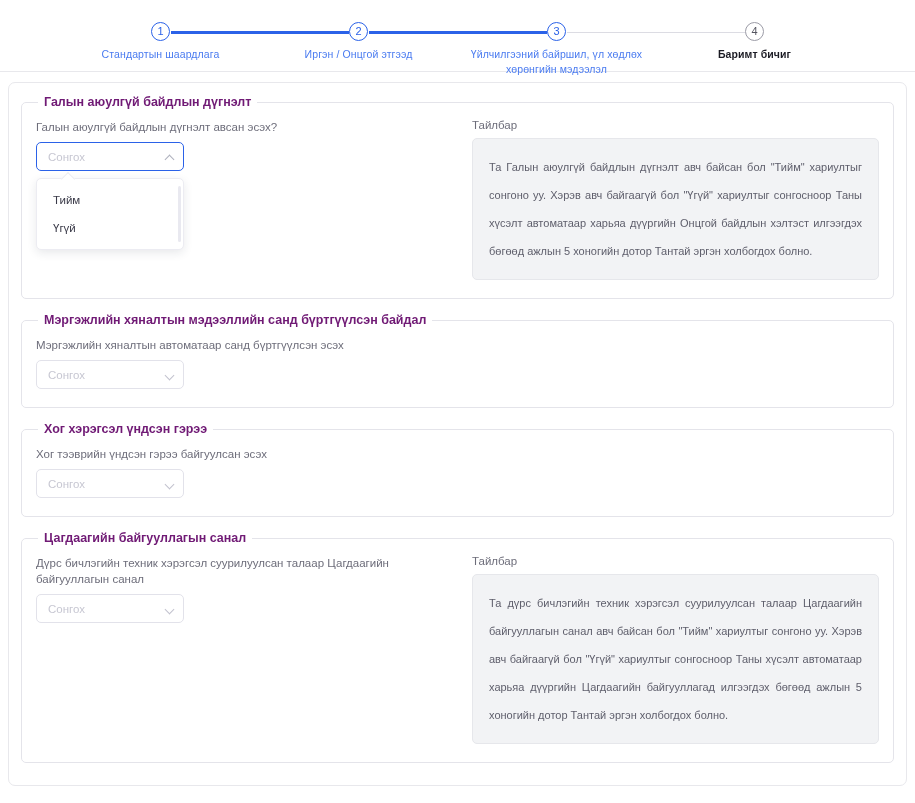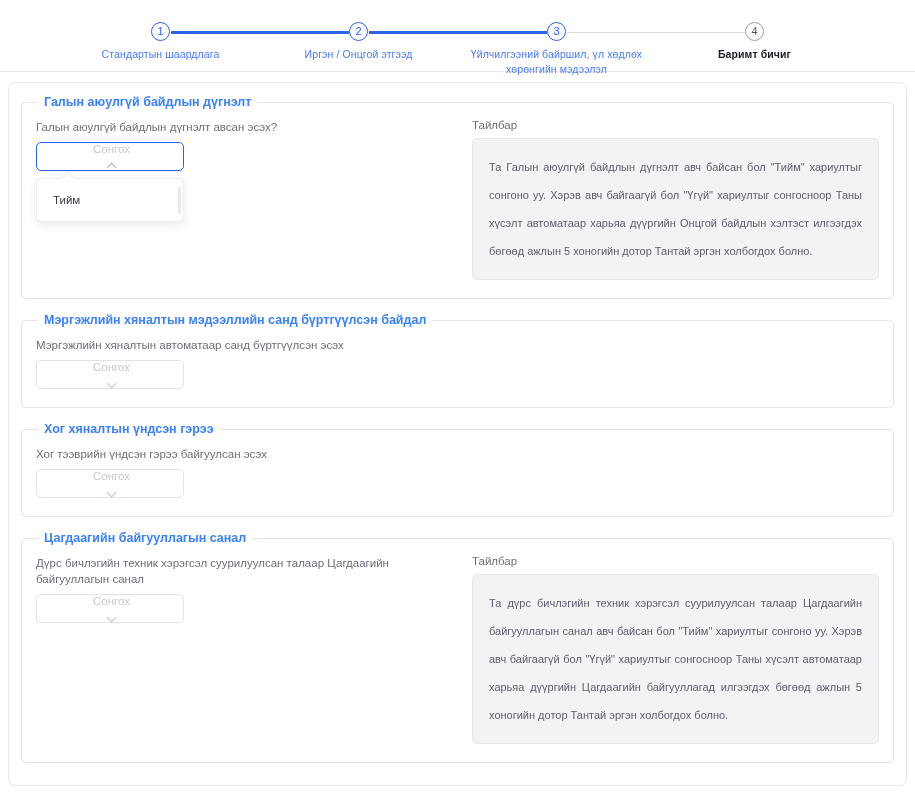--- a/index.html
+++ b/index.html
@@ -99,21 +99,21 @@
   fieldset.section {
     border: 1px solid #e4e4ea;
     border-radius: 5px;
     margin: 0 0 14px 0;
     padding: 10px 14px 18px 14px;
   }
   fieldset.section:last-of-type { margin-bottom: 4px; }
   fieldset.section > legend {
     font-size: 12.5px;
     font-weight: bold;
-    color: #3b82f6;
+    color: #701a75;
     padding: 0 6px;
     margin-left: 2px;
   }
 
   .row {
     display: flex;
     align-items: flex-start;
     gap: 16px;
   }
   .col-left { width: 420px; flex: 0 0 420px; }
@@ -130,21 +130,20 @@
     position: relative;
     width: 148px;
     height: 29px;
     border: 1px solid #e2e2ea;
     border-radius: 5px;
     background: #fff;
     display: flex;
     align-items: center;
     padding: 0 8px 0 11px;
     cursor: pointer;
-    flex-direction: column;
   }
   .select.focused {
     border: 1.5px solid #2b62e8;
   }
   .select .placeholder {
     font-size: 11.5px;
     color: #c7c7d2;
     flex: 1 1 auto;
     white-space: nowrap;
     overflow: hidden;
@@ -280,20 +279,21 @@
       <div class="row">
         <div class="col-left">
           <div class="field-label">Галын аюулгүй байдлын дүгнэлт авсан эсэх?</div>
           <div class="dd-anchor">
             <div class="select focused">
               <span class="placeholder">Сонгох</span>
               <span class="chev up"></span>
             </div>
             <div class="dropdown">
               <div class="dd-item">Тийм</div>
+              <div class="dd-item">Үгүй</div>
               <div class="dd-scroll"></div>
             </div>
           </div>
           <div class="spacer-sm"></div>
         </div>
         <div class="col-right">
           <div class="desc-label">Тайлбар</div>
           <div class="desc-box">Та Галын аюулгүй байдлын дүгнэлт авч байсан бол "Тийм" хариултыг сонгоно уу. Хэрэв авч байгаагүй бол "Үгүй" хариултыг сонгосноор Таны хүсэлт автоматаар харьяа дүүргийн Онцгой байдлын хэлтэст илгээгдэх бөгөөд ажлын 5 хоногийн дотор Тантай эргэн холбогдох болно.</div>
         </div>
       </div>
@@ -307,21 +307,21 @@
           <div class="select">
             <span class="placeholder">Сонгох</span>
             <span class="chev"></span>
           </div>
         </div>
         <div class="col-right"></div>
       </div>
     </fieldset>
 
     <fieldset class="section">
-      <legend>Хог хяналтын үндсэн гэрээ</legend>
+      <legend>Хог хэрэгсэл үндсэн гэрээ</legend>
       <div class="row">
         <div class="col-left">
           <div class="field-label">Хог тээврийн үндсэн гэрээ байгуулсан эсэх</div>
           <div class="select">
             <span class="placeholder">Сонгох</span>
             <span class="chev"></span>
           </div>
         </div>
         <div class="col-right"></div>
       </div>

